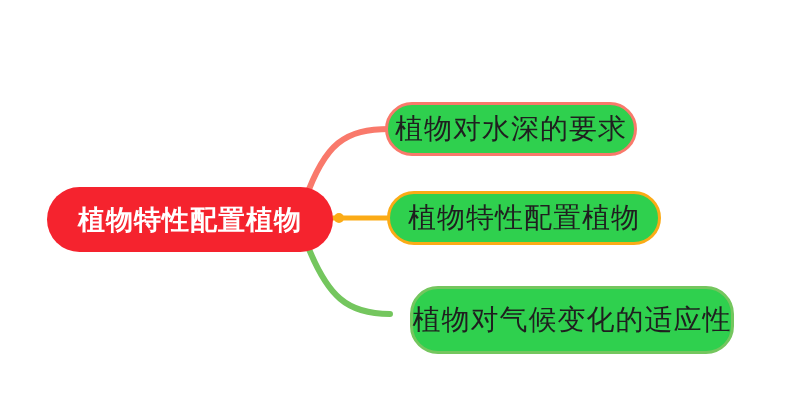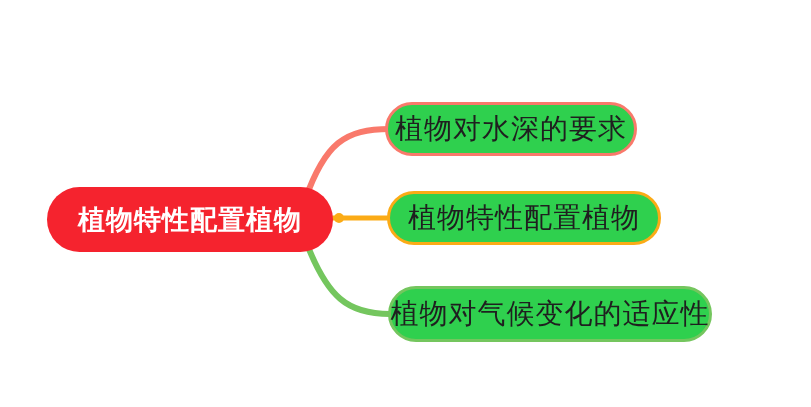--- a/index.html
+++ b/index.html
@@ -65,24 +65,24 @@
   }
   .child-node-2 {
     left: 387px;
     top: 191px;
     width: 274px;
     height: 54px;
     border-color: #fbab16;
     border-radius: 27px;
   }
   .child-node-3 {
-    left: 388px;
+    left: 410px;
     top: 286px;
     width: 324px;
-    height: 56px;
+    height: 68px;
     border-color: #74c65e;
     border-radius: 28px;
   }
 </style>
 </head>
 <body>
 
 <div class="mindmap-canvas">
 
   <svg class="connections" width="811" height="407" viewBox="0 0 811 407">

